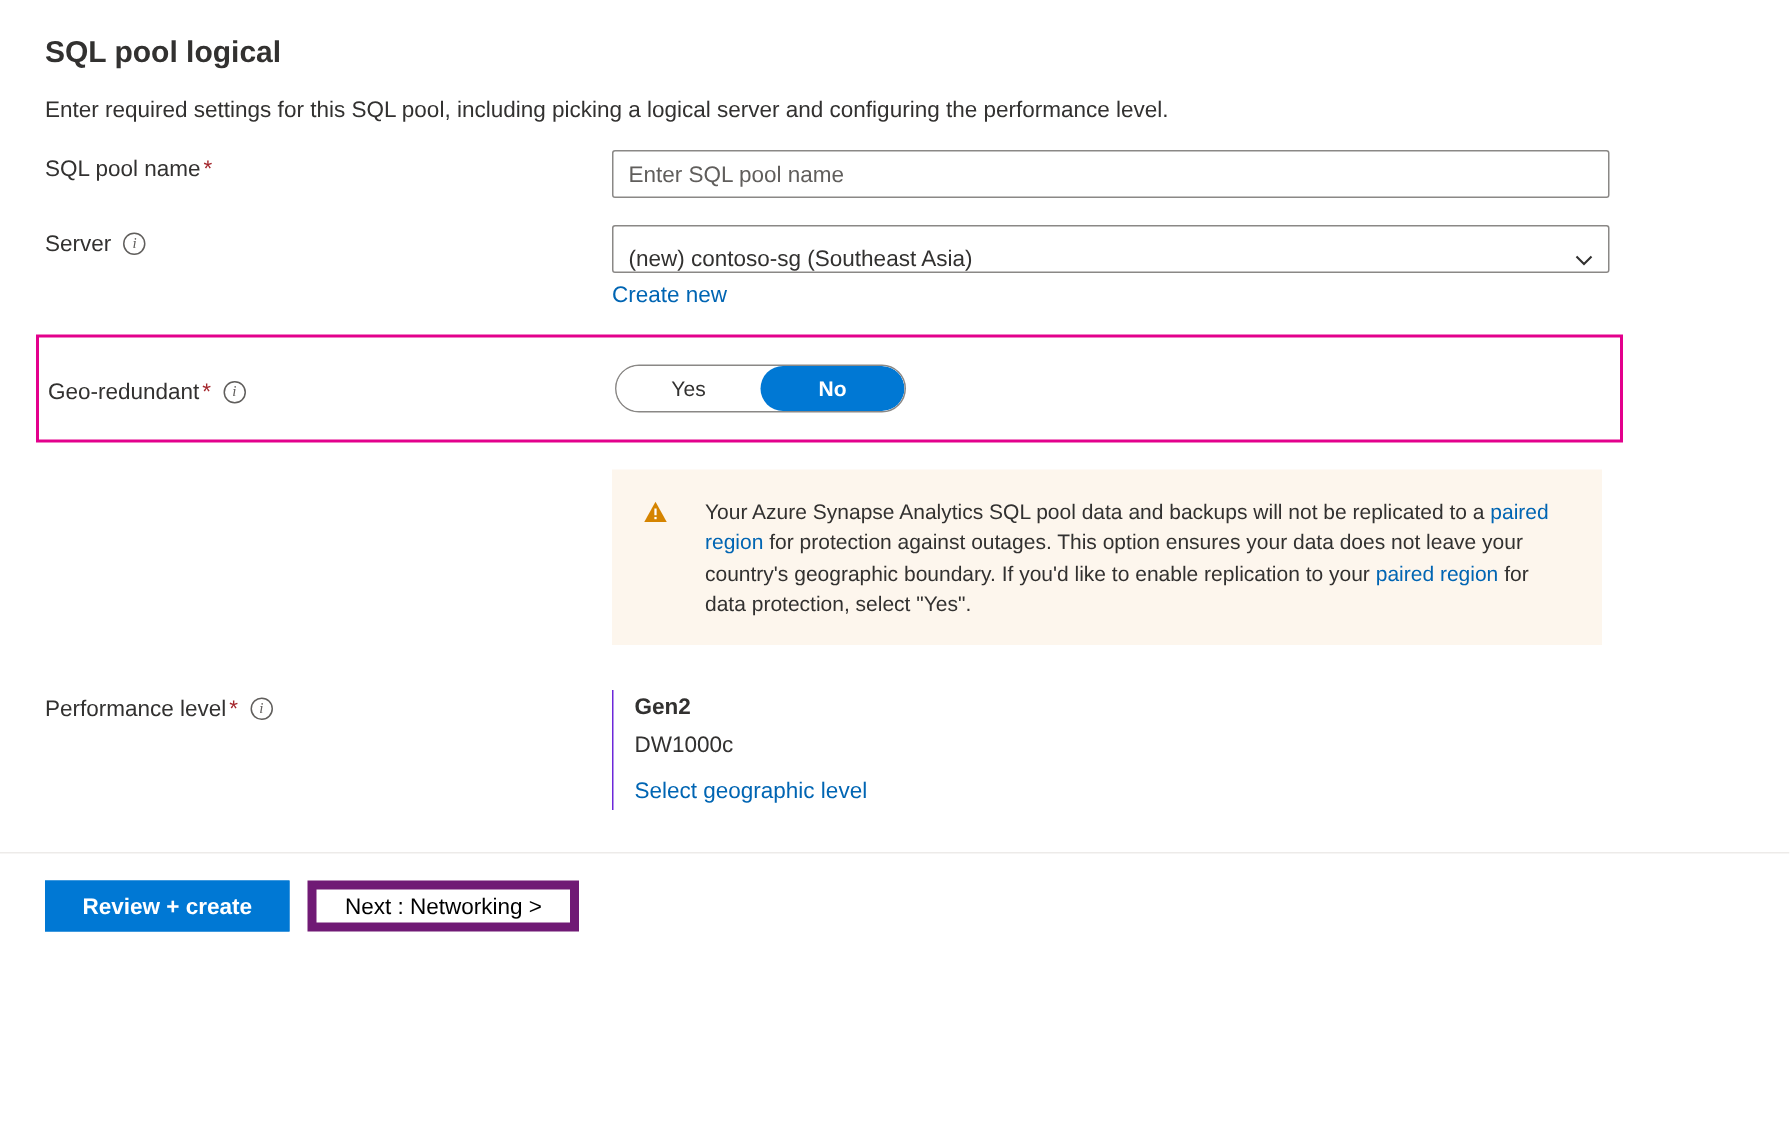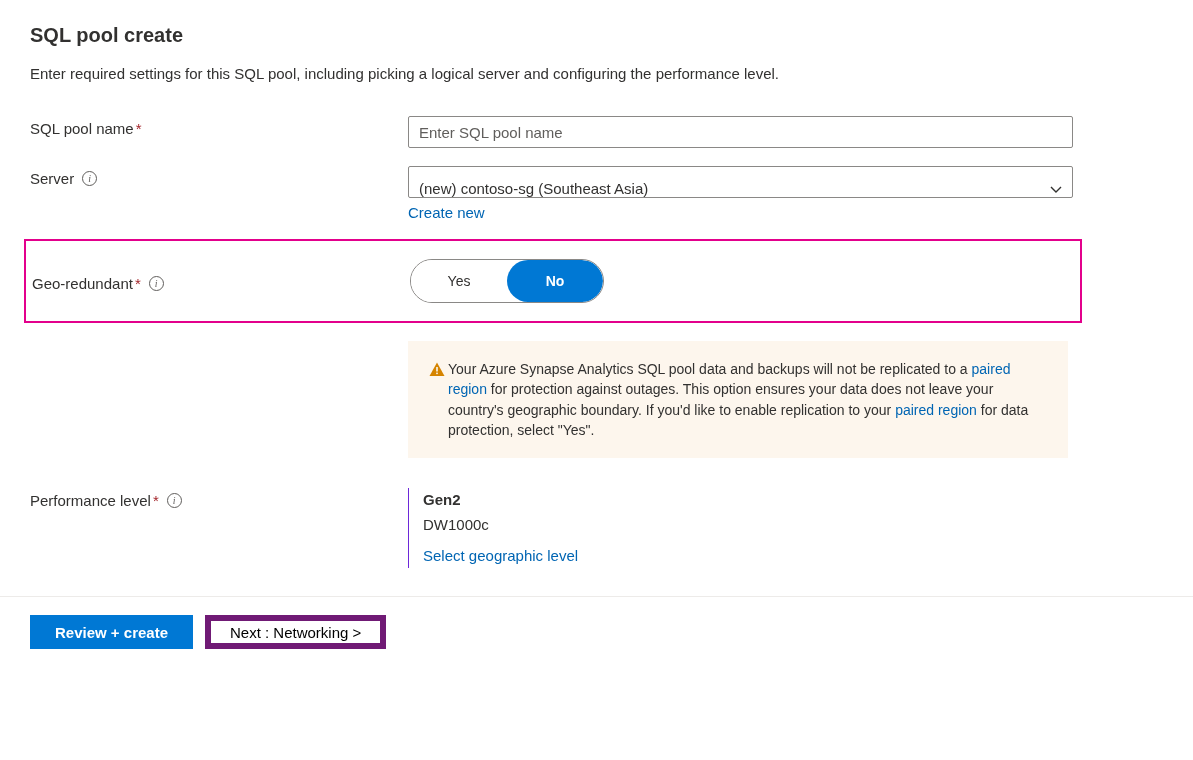--- a/index.html
+++ b/index.html
@@ -14,21 +14,21 @@
   }
   .section-title {
     font-size: 20px;
     font-weight: 600;
     margin: 0 0 18px 0;
     color: #323130;
   }
   .section-desc {
     font-size: 15px;
     color: #323130;
-    margin: 0 0 34px 0;
+    margin: 0 0 18px 0;
   }
   .form-row {
     display: flex;
     align-items: flex-start;
     margin-bottom: 18px;
   }
   .label-col {
     width: 378px;
     display: flex;
     align-items: center;
@@ -96,21 +96,21 @@
     margin: 18px 0 18px -6px;
     padding-left: 6px;
     display: flex;
     align-items: center;
     width: 1058px;
   }
   .highlight-row .label-col { width: 378px; }
   .toggle-group {
     display: flex;
     width: 194px;
-    height: 44px;
+    height: 32px;
     border: 1px solid #8a8886;
     border-radius: 24px;
     overflow: hidden;
   }
   .toggle-opt {
     flex: 1;
     display: flex;
     align-items: center;
     justify-content: center;
     font-size: 14px;
@@ -122,21 +122,21 @@
     color: #fff;
     border-radius: 24px;
     font-weight: 600;
   }
   .alert-box {
     margin-left: 378px;
     width: 660px;
     background: #fdf6ed;
     padding: 18px 20px;
     display: flex;
-    gap: 2px;
+    gap: 24px;
     font-size: 14px;
     line-height: 1.45;
     color: #323130;
     margin-top: 18px;
     margin-bottom: 30px;
   }
   .alert-icon {
     flex-shrink: 0;
     width: 18px;
     height: 18px;
@@ -169,21 +169,21 @@
   .btn.primary {
     background: #0078d4;
     border-color: #0078d4;
     color: #fff;
     font-weight: 600;
   }
 </style>
 </head>
 <body>
 
-<h2 class="section-title">SQL pool create</h2>
+<h2 class="section-title">SQL pool logical</h2>
 <p class="section-desc">Enter required settings for this SQL pool, including picking a logical server and configuring the performance level.</p>
 
 <div class="form-row">
   <div class="label-col">
     <span>SQL pool name</span>
     <span class="required">*</span>
   </div>
   <div class="input-col">
     <input type="text" class="text-input" placeholder="Enter SQL pool name" style="">
   </div>

